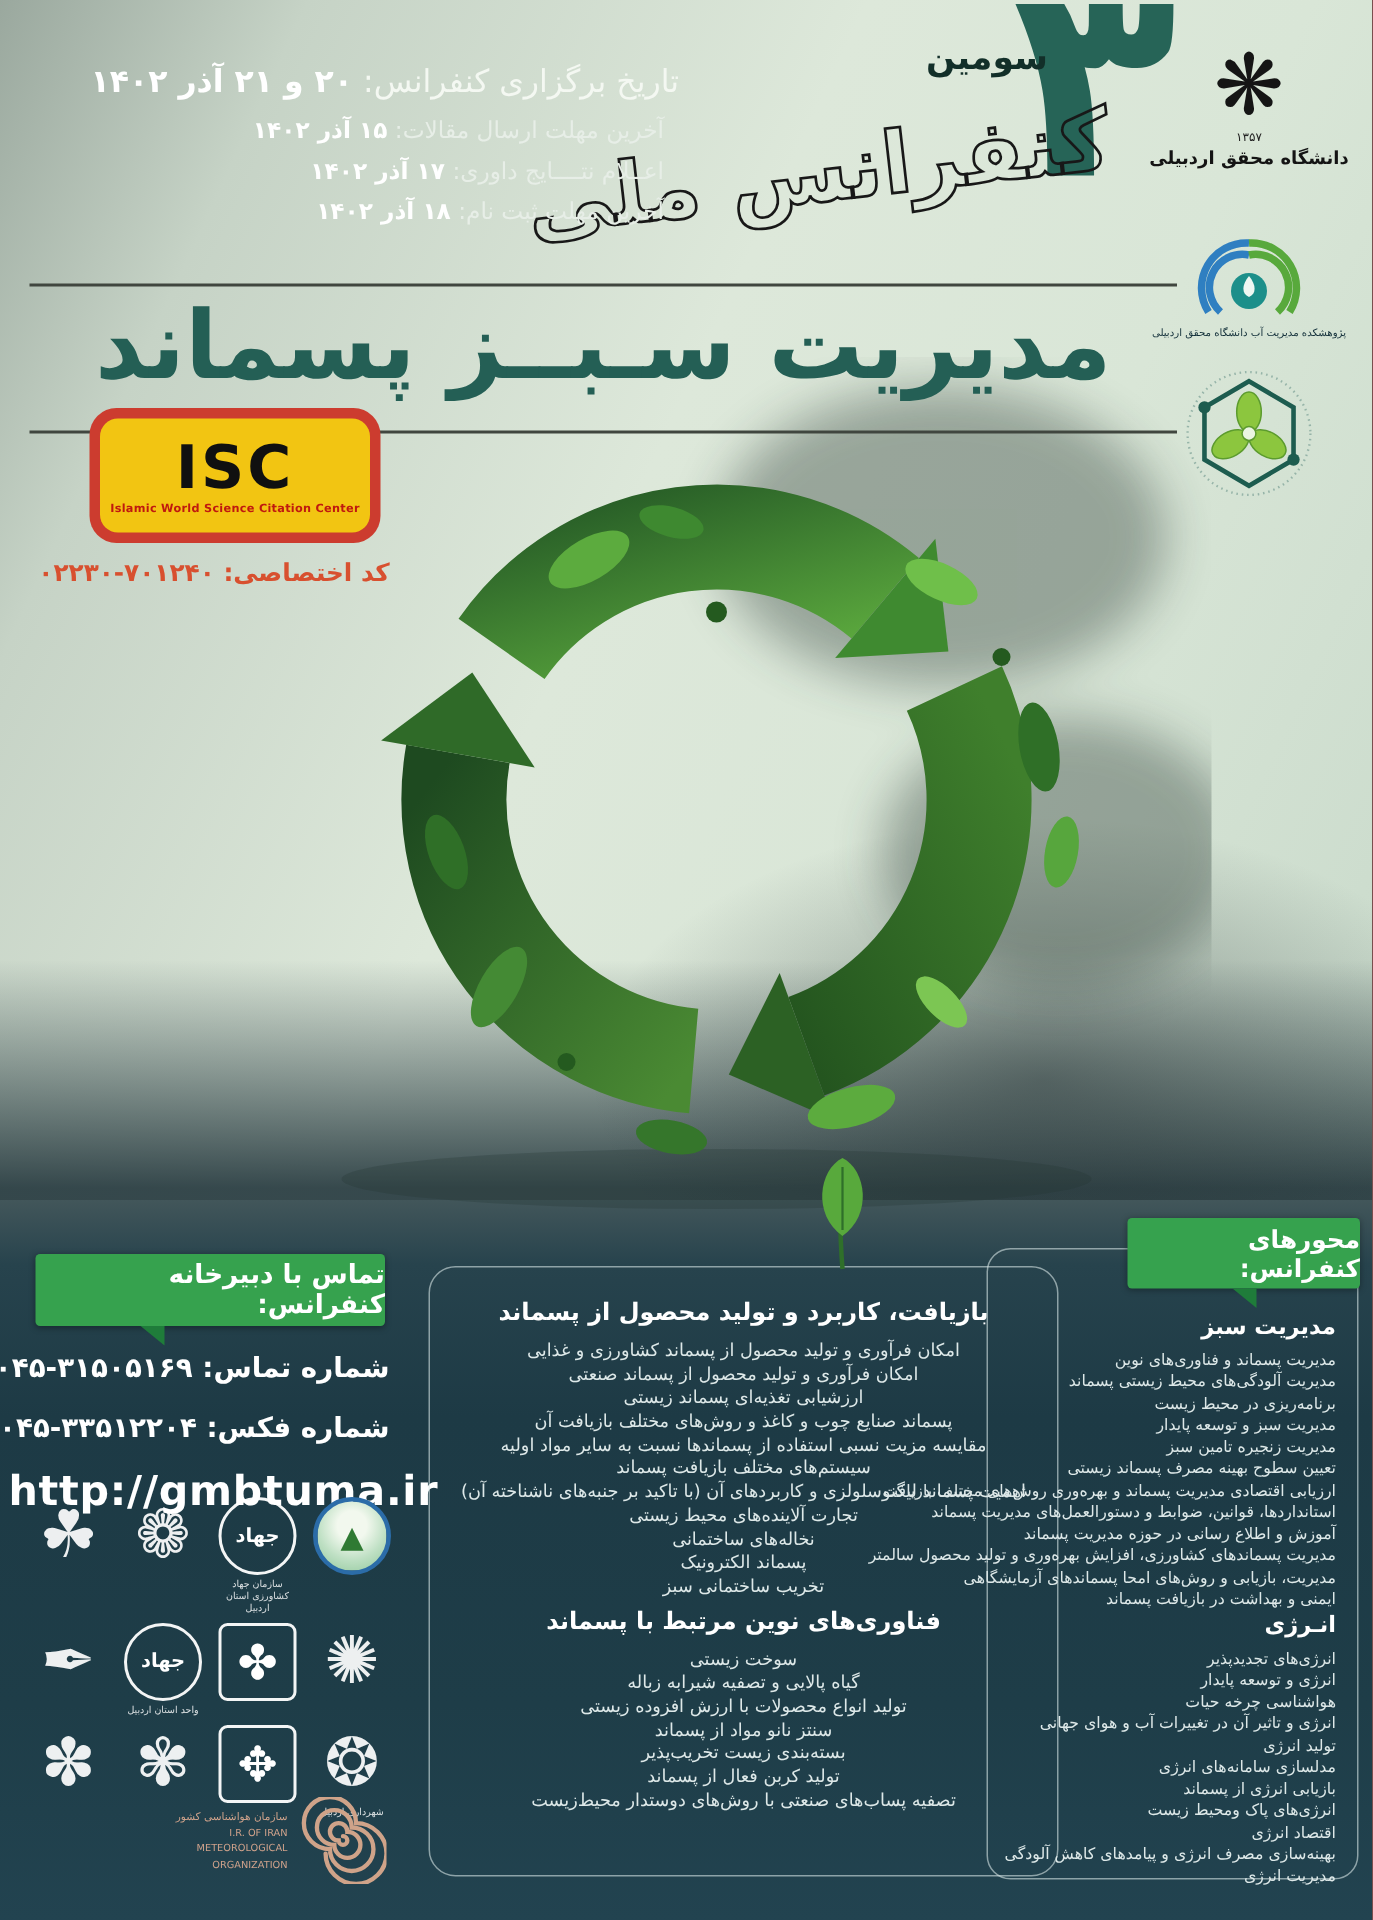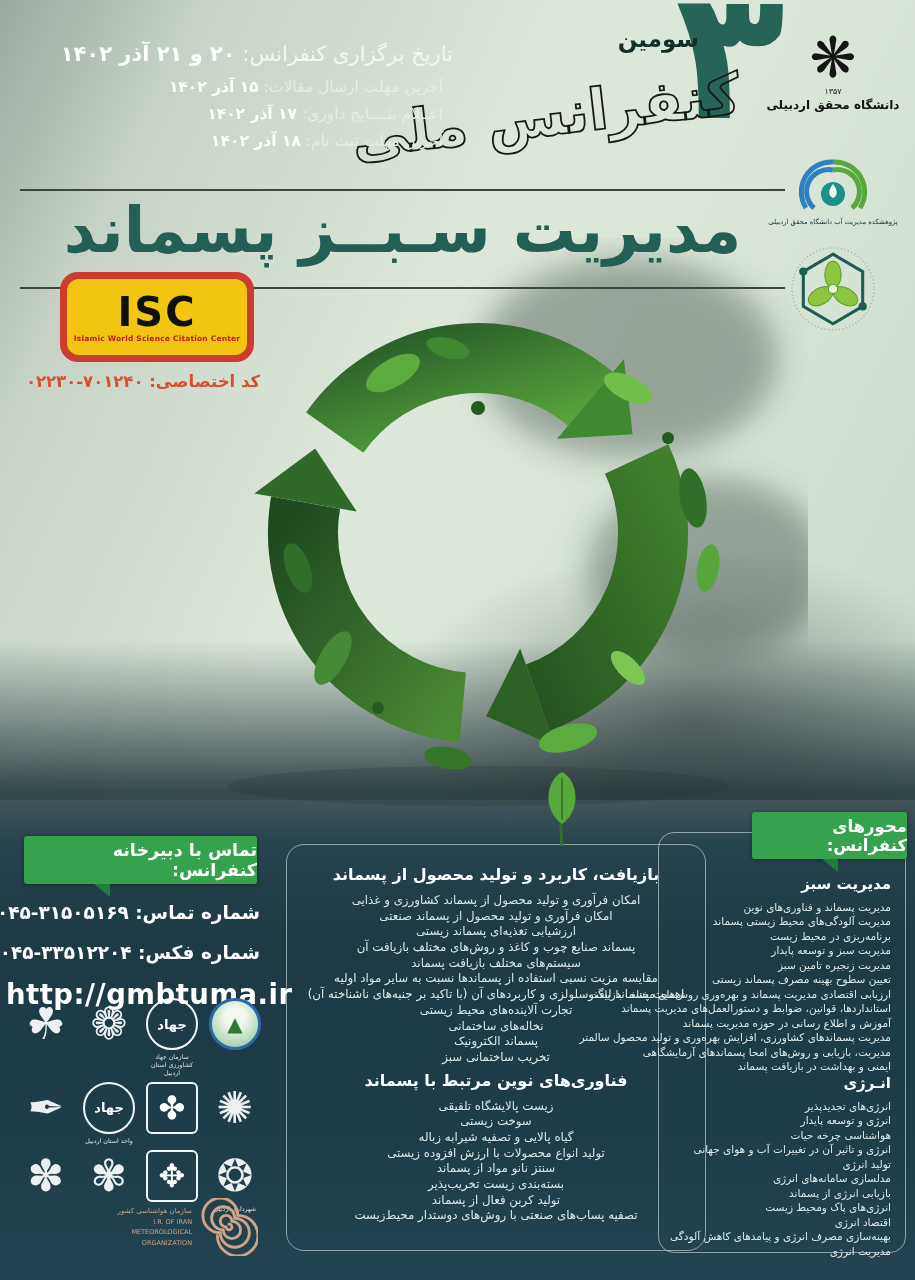--- a/index.html
+++ b/index.html
@@ -300,32 +300,31 @@
     </div>
 
     <div class="panel topics-panel">
       <div class="sec-h">بازیافت، کاربرد و تولید محصول از پسماند</div>
       <ul>
 
       <li>امکان فرآوری و تولید محصول از پسماند کشاورزی و غذایی</li>
           <li>امکان فرآوری و تولید محصول از پسماند صنعتی</li>
           <li>ارزشیابی تغذیه‌ای پسماند زیستی</li>
           <li>پسماند صنایع چوب و کاغذ و روش‌های مختلف بازیافت آن</li>
+          <li>مقایسه مزیت نسبی استفاده از پسماندها نسبت به سایر مواد اولیه</li>
           <li>سیستم‌های مختلف بازیافت پسماند</li>
-          <li>مقایسه مزیت نسبی استفاده از پسماندها نسبت به سایر مواد اولیه</li>
           <li>اهمیت پسماند لیگنوسلولزی و کاربردهای آن (با تاکید بر جنبه‌های ناشناخته آن)</li>
           <li>تجارت آلاینده‌های محیط زیستی</li>
           <li>نخاله‌های ساختمانی</li>
           <li>پسماند الکترونیک</li>
           <li>تخریب ساختمانی سبز</li>
         </ul>
       <div class="sec-h topics-sec2">فناوری‌های نوین مرتبط با پسماند</div>
       <ul>
 
-      <li>زیست پالایشگاه تلفیقی</li>
           <li>سوخت زیستی</li>
           <li>گیاه پالایی و تصفیه شیرابه زباله</li>
           <li>تولید انواع محصولات با ارزش افزوده زیستی</li>
           <li>سنتز نانو مواد از پسماند</li>
           <li>بسته‌بندی زیست تخریب‌پذیر</li>
           <li>تولید کربن فعال از پسماند</li>
           <li>تصفیه پساب‌های صنعتی با روش‌های دوستدار محیط‌زیست</li>
         </ul>
     </div>
 

